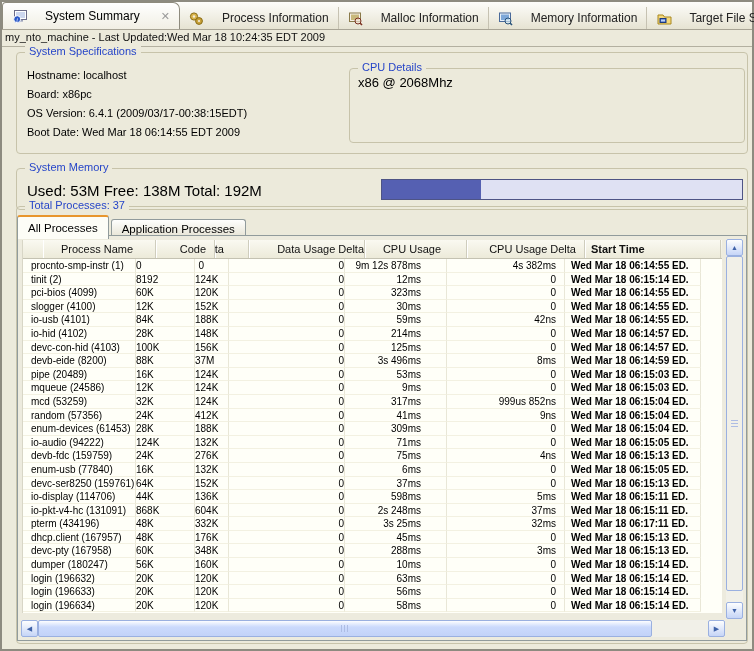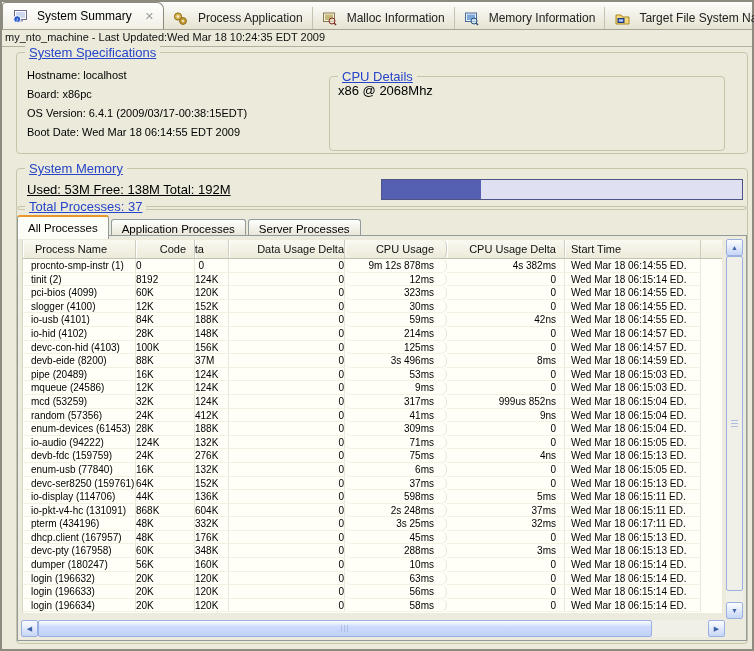--- a/index.html
+++ b/index.html
@@ -3,41 +3,41 @@
 <meta charset="utf-8">
 <style>
   html,body{margin:0;padding:0;}
   body{width:754px;height:651px;font-family:"Liberation Sans",sans-serif;background:#d9d6c6;overflow:hidden;}
   #app{position:relative;width:750px;height:647px;border:2px solid #8d8b80;background:#eceadb;}
 
   
   .tabbar{position:absolute;top:0;left:0;right:0;height:27px;
     background:linear-gradient(#fdfdfa,#e6e3d2);border-bottom:1px solid #a8a495;
     display:flex;align-items:flex-end;}
-  .tab{height:22px;display:flex;align-items:center;gap:9px;padding:0 9px;font-size:12px;color:#222;
+  .tab{height:22px;display:flex;align-items:center;gap:17px;padding:0 9px;font-size:12px;color:#222;
     border-right:1px solid #c6c2b2;white-space:nowrap;cursor:default;}
   .tab.active{height:26px;background:linear-gradient(#ffffff,#f1efe4);
     border:1px solid #8e8b7e;border-bottom:none;border-radius:4px 7px 0 0;color:#000;}
   .ticon{width:16px;height:15px;display:inline-flex;align-items:center;justify-content:center;}
   .closex{color:#9a9a9a;font-size:11px;margin-left:4px;}
 
   
   .view-header{position:absolute;top:28px;left:0;right:0;height:15px;font-size:11px;color:#111;
     padding:1px 0 0 3px;border-bottom:1px solid #b3b0a0;background:#eceadb;}
 
   
   .group{position:absolute;border:1px solid #c7c3aa;border-radius:4px;}
-  .group-title{position:absolute;top:-8px;left:8px;background:#eceadb;padding:0 4px;color:#2645c8;font-size:13px;white-space:nowrap;text-decoration:underline;}
+  .group-title{position:absolute;top:-8px;left:8px;background:#eceadb;padding:0 4px;color:#2645c8;font-size:11px;white-space:nowrap;}
 
   .spec-lines{position:absolute;top:13px;left:10px;font-size:11px;line-height:19px;color:#000;}
 
-  .cpu-group{position:absolute;left:312px;top:15px;width:394px;height:73px;border:1px solid #c7c3aa;border-radius:4px;margin-top:8px;}
+  .cpu-group{position:absolute;left:332px;top:15px;width:394px;height:73px;border:1px solid #c7c3aa;border-radius:4px;}
   .cpu-text{position:absolute;top:6px;left:8px;font-size:13px;color:#000;}
 
-  .mem-text{position:absolute;top:13px;left:10px;font-size:13px;color:#000;text-decoration:underline;}
+  .mem-text{position:absolute;top:13px;left:10px;font-size:15px;color:#000;}
   .mem-bar{position:absolute;left:364px;top:10px;width:360px;height:19px;background:#dfe1f3;border:1px solid #4e5485;}
   .mem-fill{height:100%;background:#5560b2;}
 
   
   .ptabs{position:absolute;top:8px;left:0;display:flex;align-items:flex-end;}
   .ptab{height:16px;display:flex;align-items:center;padding:1px 10px 2px 10px;font-size:11.5px;color:#000;
     border:1px solid #919b9c;border-bottom:none;border-radius:3px 3px 0 0;margin-right:2px;
     background:linear-gradient(#fefefd,#e4e1d0);white-space:nowrap;}
   .ptab.active{background:#fdfdf7;border-top:2px solid #e8962e;height:19px;z-index:2;}
 
@@ -51,24 +51,24 @@
   .th{display:flex;align-items:center;box-sizing:border-box;border-right:1px solid #cfcdbd;
     box-shadow:inset 1px 0 #ffffff;white-space:nowrap;overflow:hidden;}
   .tbody{}
   .trow{display:flex;height:13.6px;font-size:10px;color:#000;background:#fffff8;}
   .cell{box-sizing:border-box;border-right:1px solid #e9e7d7;border-bottom:1px solid #f3f1e1;
     line-height:13px;white-space:nowrap;overflow:hidden;}
   .c0{width:113px;text-align:left;padding-left:8px;justify-content:flex-start;}
   .c1{width:59px;text-align:left;padding-right:8px;justify-content:flex-end;}
   .c2{width:34px;text-align:right;padding-right:24px;justify-content:flex-end;}
   .c3{width:116px;text-align:right;padding-right:0;justify-content:flex-end;}
-  .c4{width:102px;text-align:right;padding-right:12px;justify-content:flex-end;border-radius:6px;}
+  .c4{width:102px;text-align:right;padding-right:25px;justify-content:flex-end;}
   .c5{width:118px;text-align:right;padding-right:8px;justify-content:flex-end;}
-  .c6{width:136px;text-align:left;padding-left:6px;justify-content:flex-start;}
-  .th.c0{padding-left:12px;}
+  .c6{width:136px;text-align:left;padding-left:6px;justify-content:flex-start;font-weight:bold;}
+  .th.c0{padding-left:18px;margin-left:20px;}
 
   
   .vscroll{position:absolute;top:3px;right:3px;width:17px;bottom:21px;background:#f1f0e8;}
   .hscroll{position:absolute;left:3px;bottom:3px;right:21px;height:17px;background:#f1f0e8;}
   .sb-btn{position:absolute;width:17px;height:17px;box-sizing:border-box;
     background:linear-gradient(#fdfefe,#c6d5f7);border:1px solid #9ab0e0;border-radius:2px;
     color:#3f62a8;font-size:7px;display:flex;align-items:center;justify-content:center;}
   .sb-up{top:0;left:0;}
   .sb-down{bottom:0;left:0;}
   .sb-left{left:0;top:0;}
@@ -103,21 +103,21 @@
     </div>
     <div class="tab">
       <span class="ticon">
         <svg width="15" height="15" viewBox="0 0 15 15">
           <circle cx="5" cy="5.5" r="3.6" fill="#d9b44c" stroke="#8a6c14"></circle>
           <circle cx="5" cy="5.5" r="1.2" fill="#f2eddc"></circle>
           <circle cx="10" cy="10" r="3.4" fill="#c8a23a" stroke="#8a6c14"></circle>
           <circle cx="10" cy="10" r="1.1" fill="#f2eddc"></circle>
         </svg>
       </span>
-      <span>Process Application</span>
+      <span>Process Information</span>
     </div>
     <div class="tab">
       <span class="ticon">
         <svg width="15" height="15" viewBox="0 0 15 15">
           <rect x="1.5" y="2" width="11" height="8.5" fill="#f4f0e6" stroke="#8a7a4a"></rect>
           <rect x="3" y="3.5" width="8" height="5.5" fill="#c8b87a"></rect>
           <circle cx="10" cy="10" r="3" fill="#f0e0d0" fill-opacity="0.7" stroke="#7a3020"></circle>
           <line x1="12" y1="12" x2="14" y2="14" stroke="#7a3020" stroke-width="1.6"></line>
         </svg>
       </span>
@@ -175,23 +175,20 @@
 
   <div class="group" style="left:14px;top:204px;width:730px;height:436px;">
     <span class="group-title">Total Processes: 37</span>
 
     <div class="ptabs">
       <div class="ptab active">
           <span>All Processes</span>
         </div>
       <div class="ptab">
           <span>Application Processes</span>
-        </div>
-      <div class="ptab">
-          <span>Server Processes</span>
         </div>
     </div>
 
     <div class="ppanel">
       <div class="table-wrap">
         <div class="thead">
           <div class="th c0">Process Name</div>
           <div class="th c1">Code</div>
           <div class="th c2">Data</div>
           <div class="th c3">Data Usage Delta</div>

